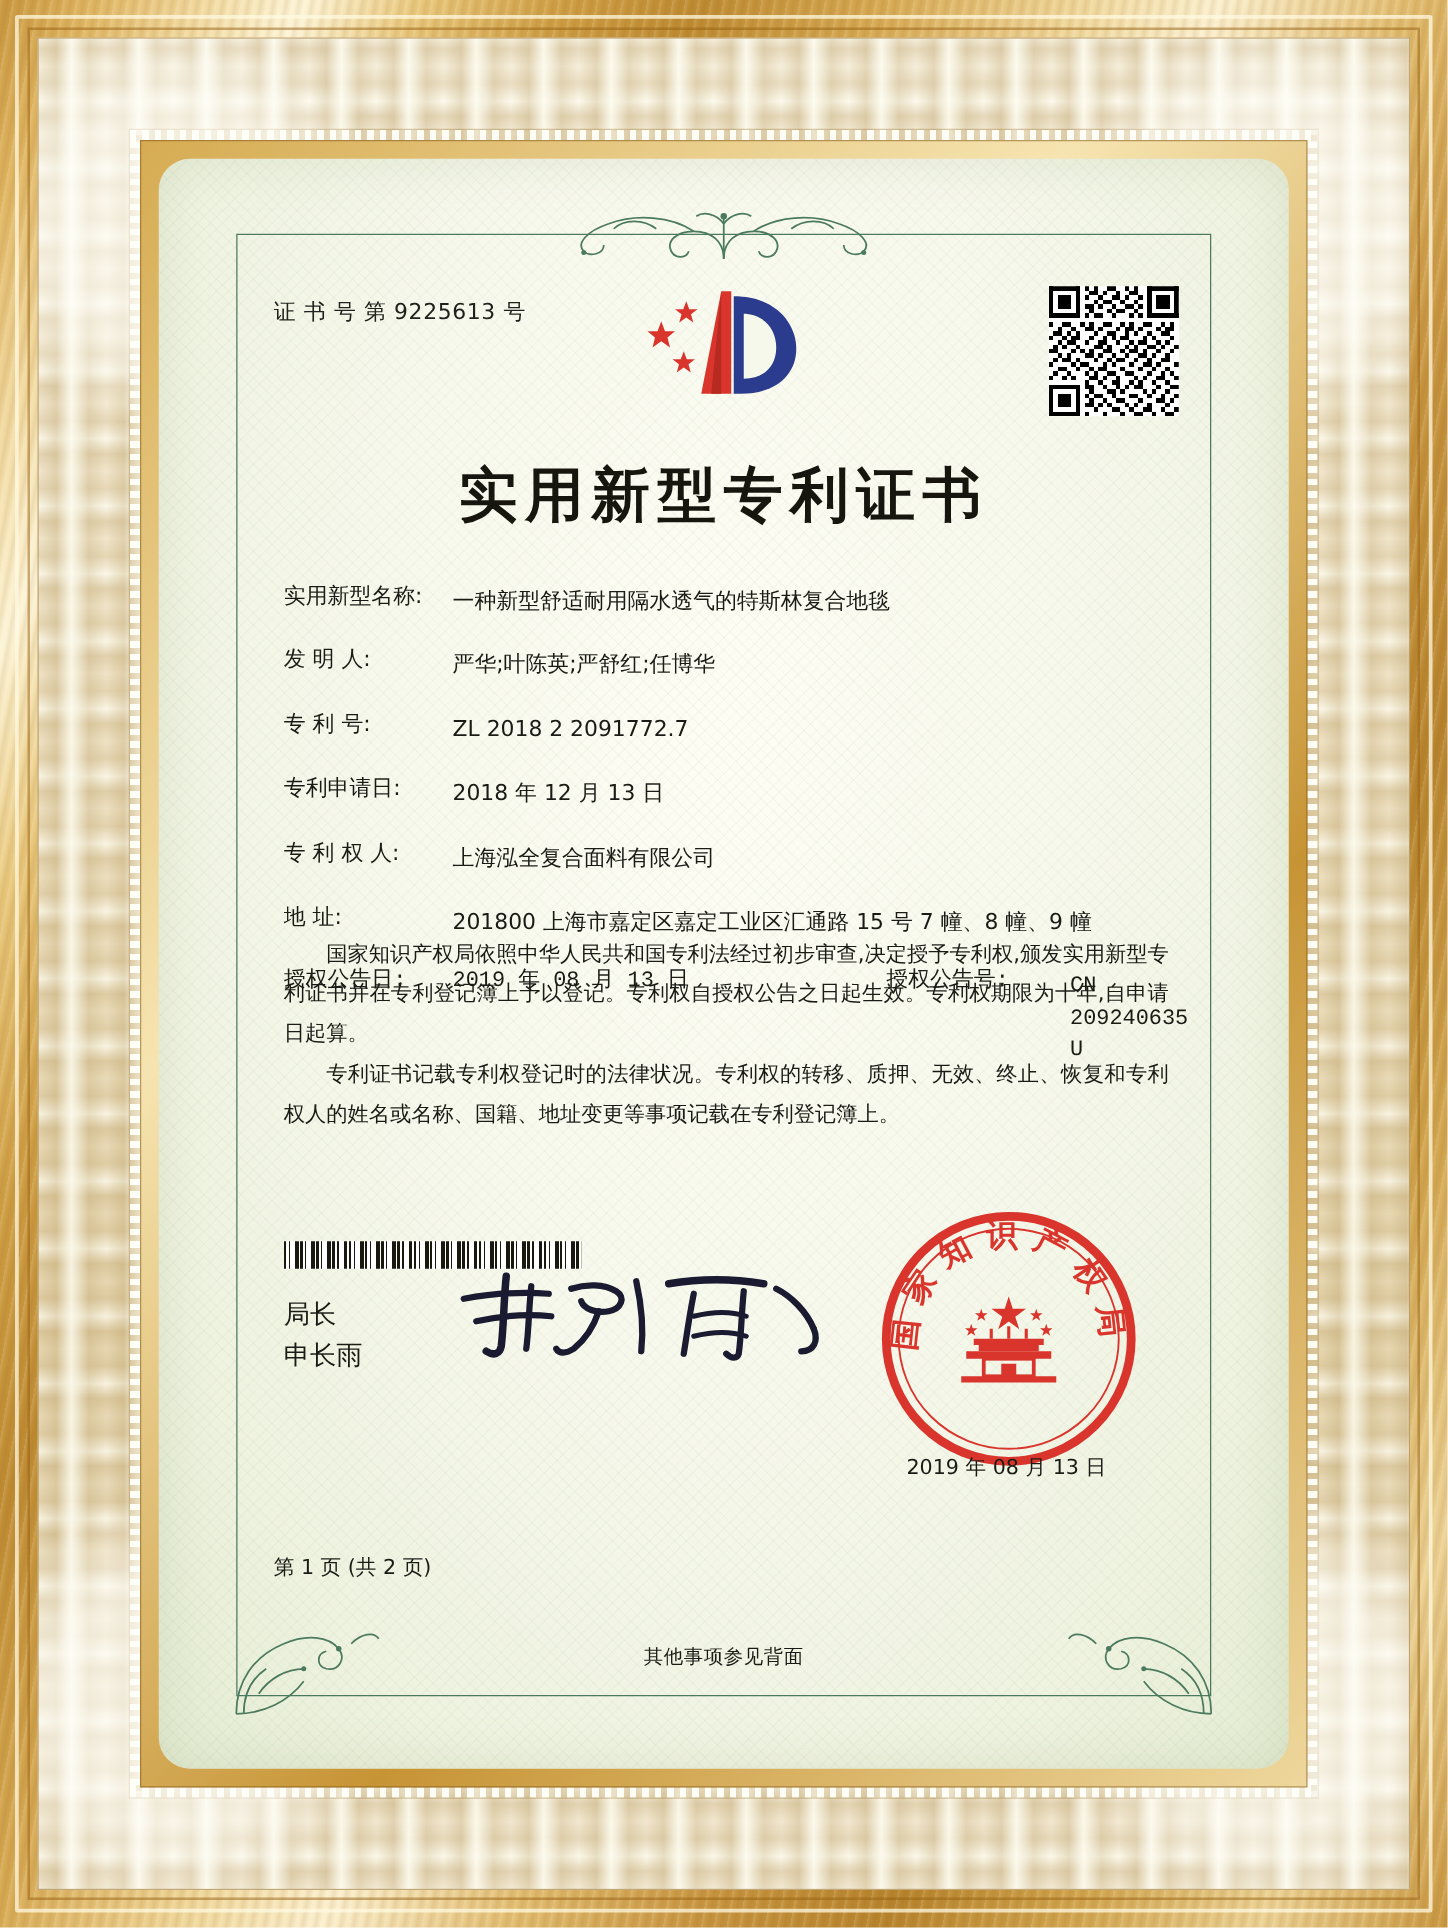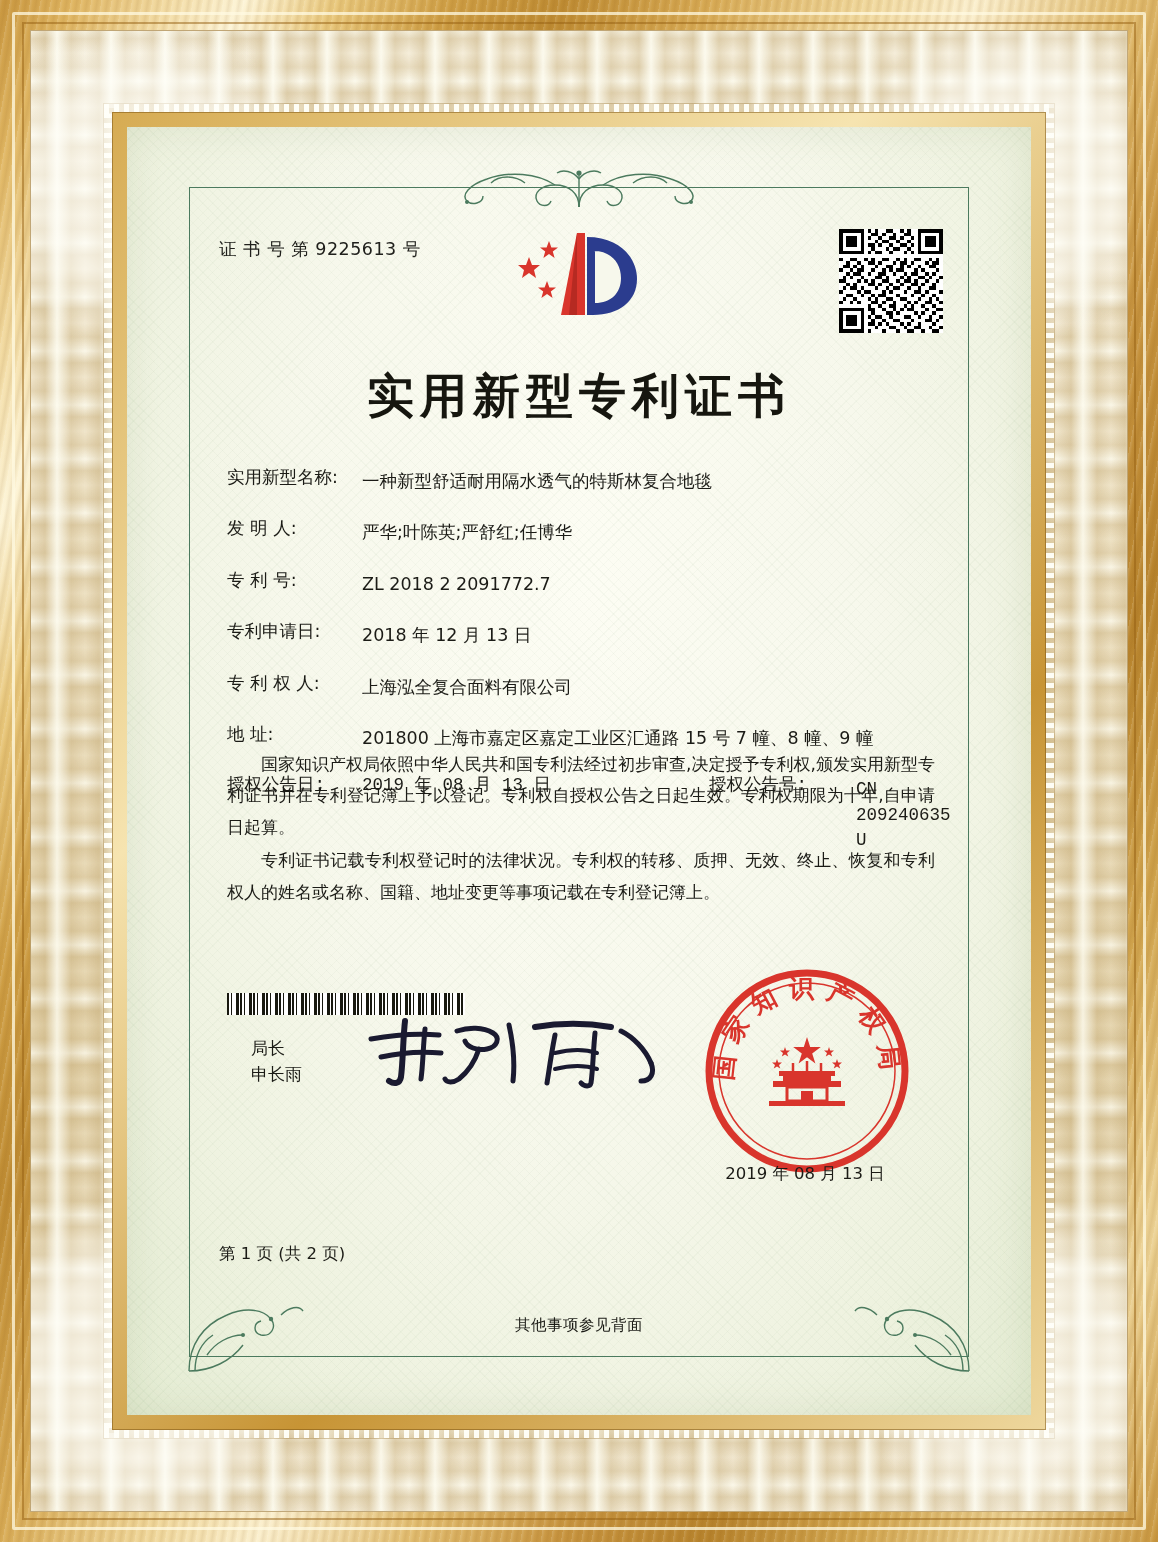--- a/index.html
+++ b/index.html
@@ -135,20 +135,21 @@
     position: absolute;
     left: 127px;
     top: 127px;
     width: 904px;
     height: 1288px;
     box-sizing: border-box;
     background:
       radial-gradient(ellipse at 50% 35%, #fdfdf4 0%, #f7f8ec 45%, #eef2df 78%, #e4ecd3 100%);
     box-shadow: inset 0 0 40px rgba(160,175,130,0.25);
     overflow: hidden;
+    border-radius: 25px;
   }
   
   .paper::before {
     content: "";
     position: absolute;
     inset: 0;
     background:
       repeating-linear-gradient(45deg, rgba(120,160,110,0.05) 0 1px, transparent 1px 7px),
       repeating-linear-gradient(-45deg, rgba(120,160,110,0.05) 0 1px, transparent 1px 7px);
     pointer-events: none;
@@ -295,24 +296,23 @@
     background:
       repeating-linear-gradient(90deg,
         #18180f 0 2px, #ffffff 2px 4px, #18180f 4px 5px, #ffffff 5px 9px,
         #18180f 9px 12px, #ffffff 12px 13px);
   }
 
   .signature-block {
     position: absolute;
     left: 8px;
     top: 812px;
-    font-size: 17px;
+    font-size: 21px;
     color: #1b1b16;
     line-height: 1.55;
-    margin-left: 24px;
   }
 
   .signature-hand {
     position: absolute;
     left: 140px;
     top: 790px;
     width: 320px;
     height: 78px;
   }
 

